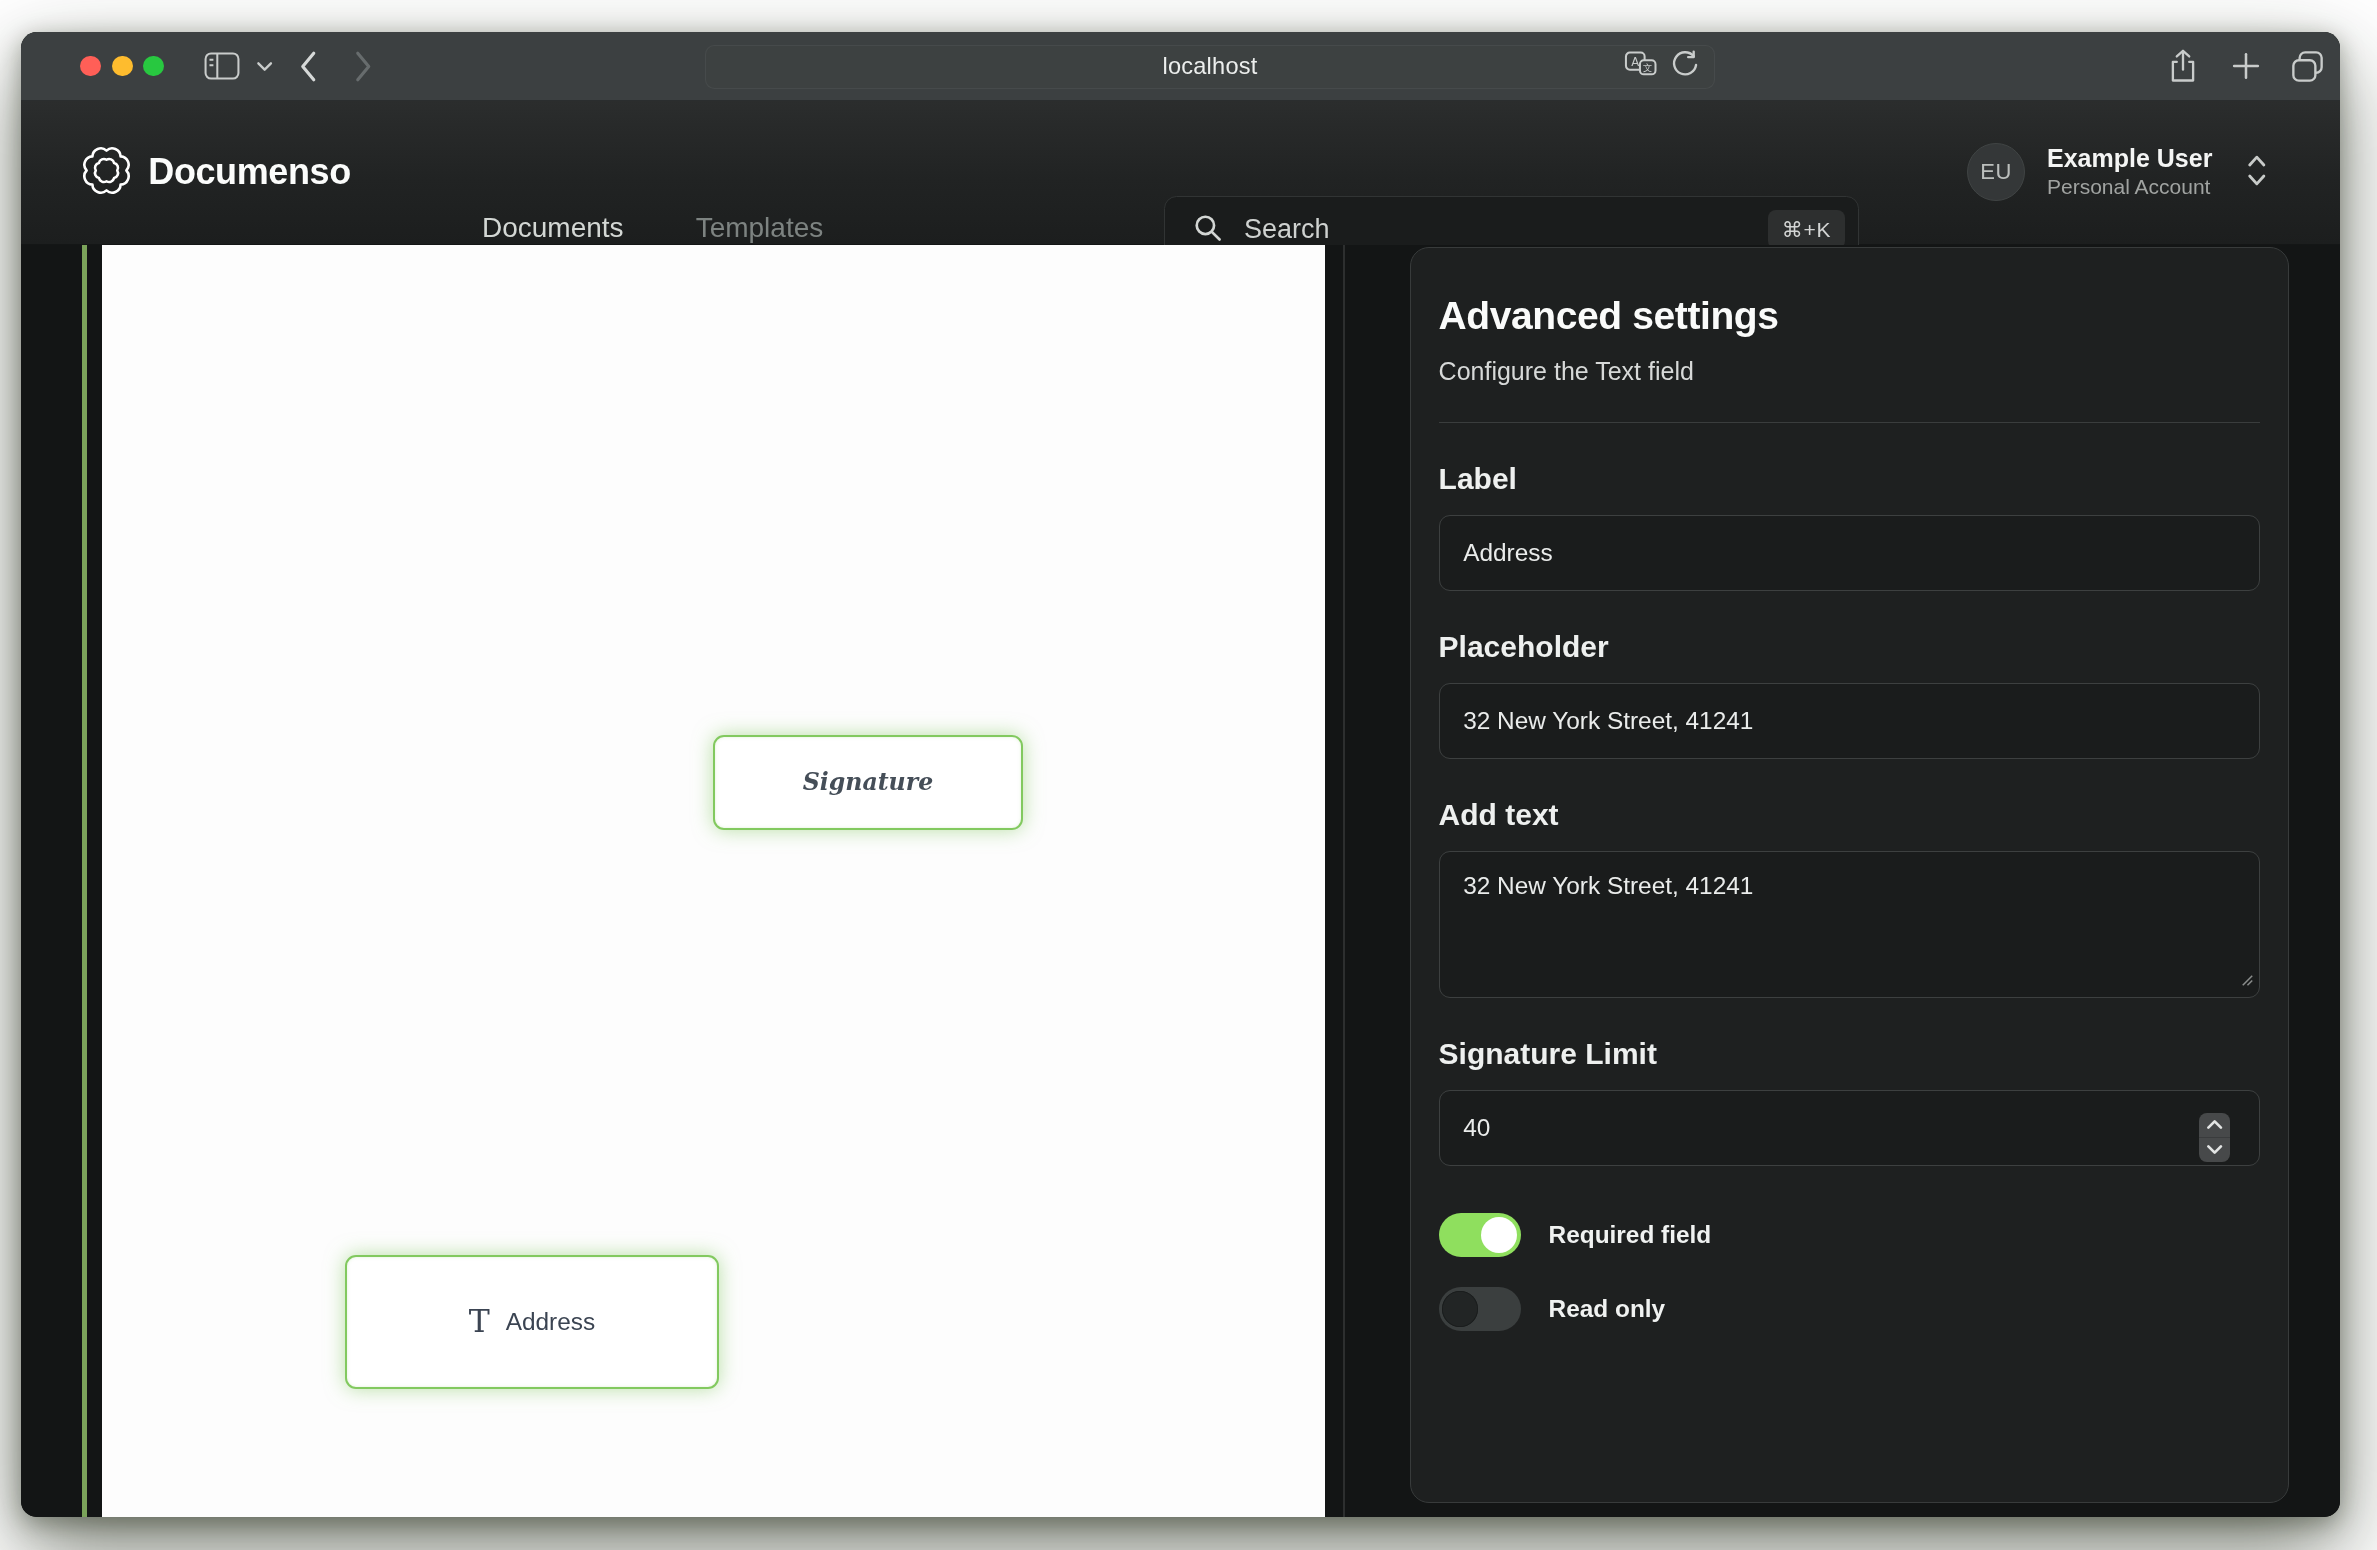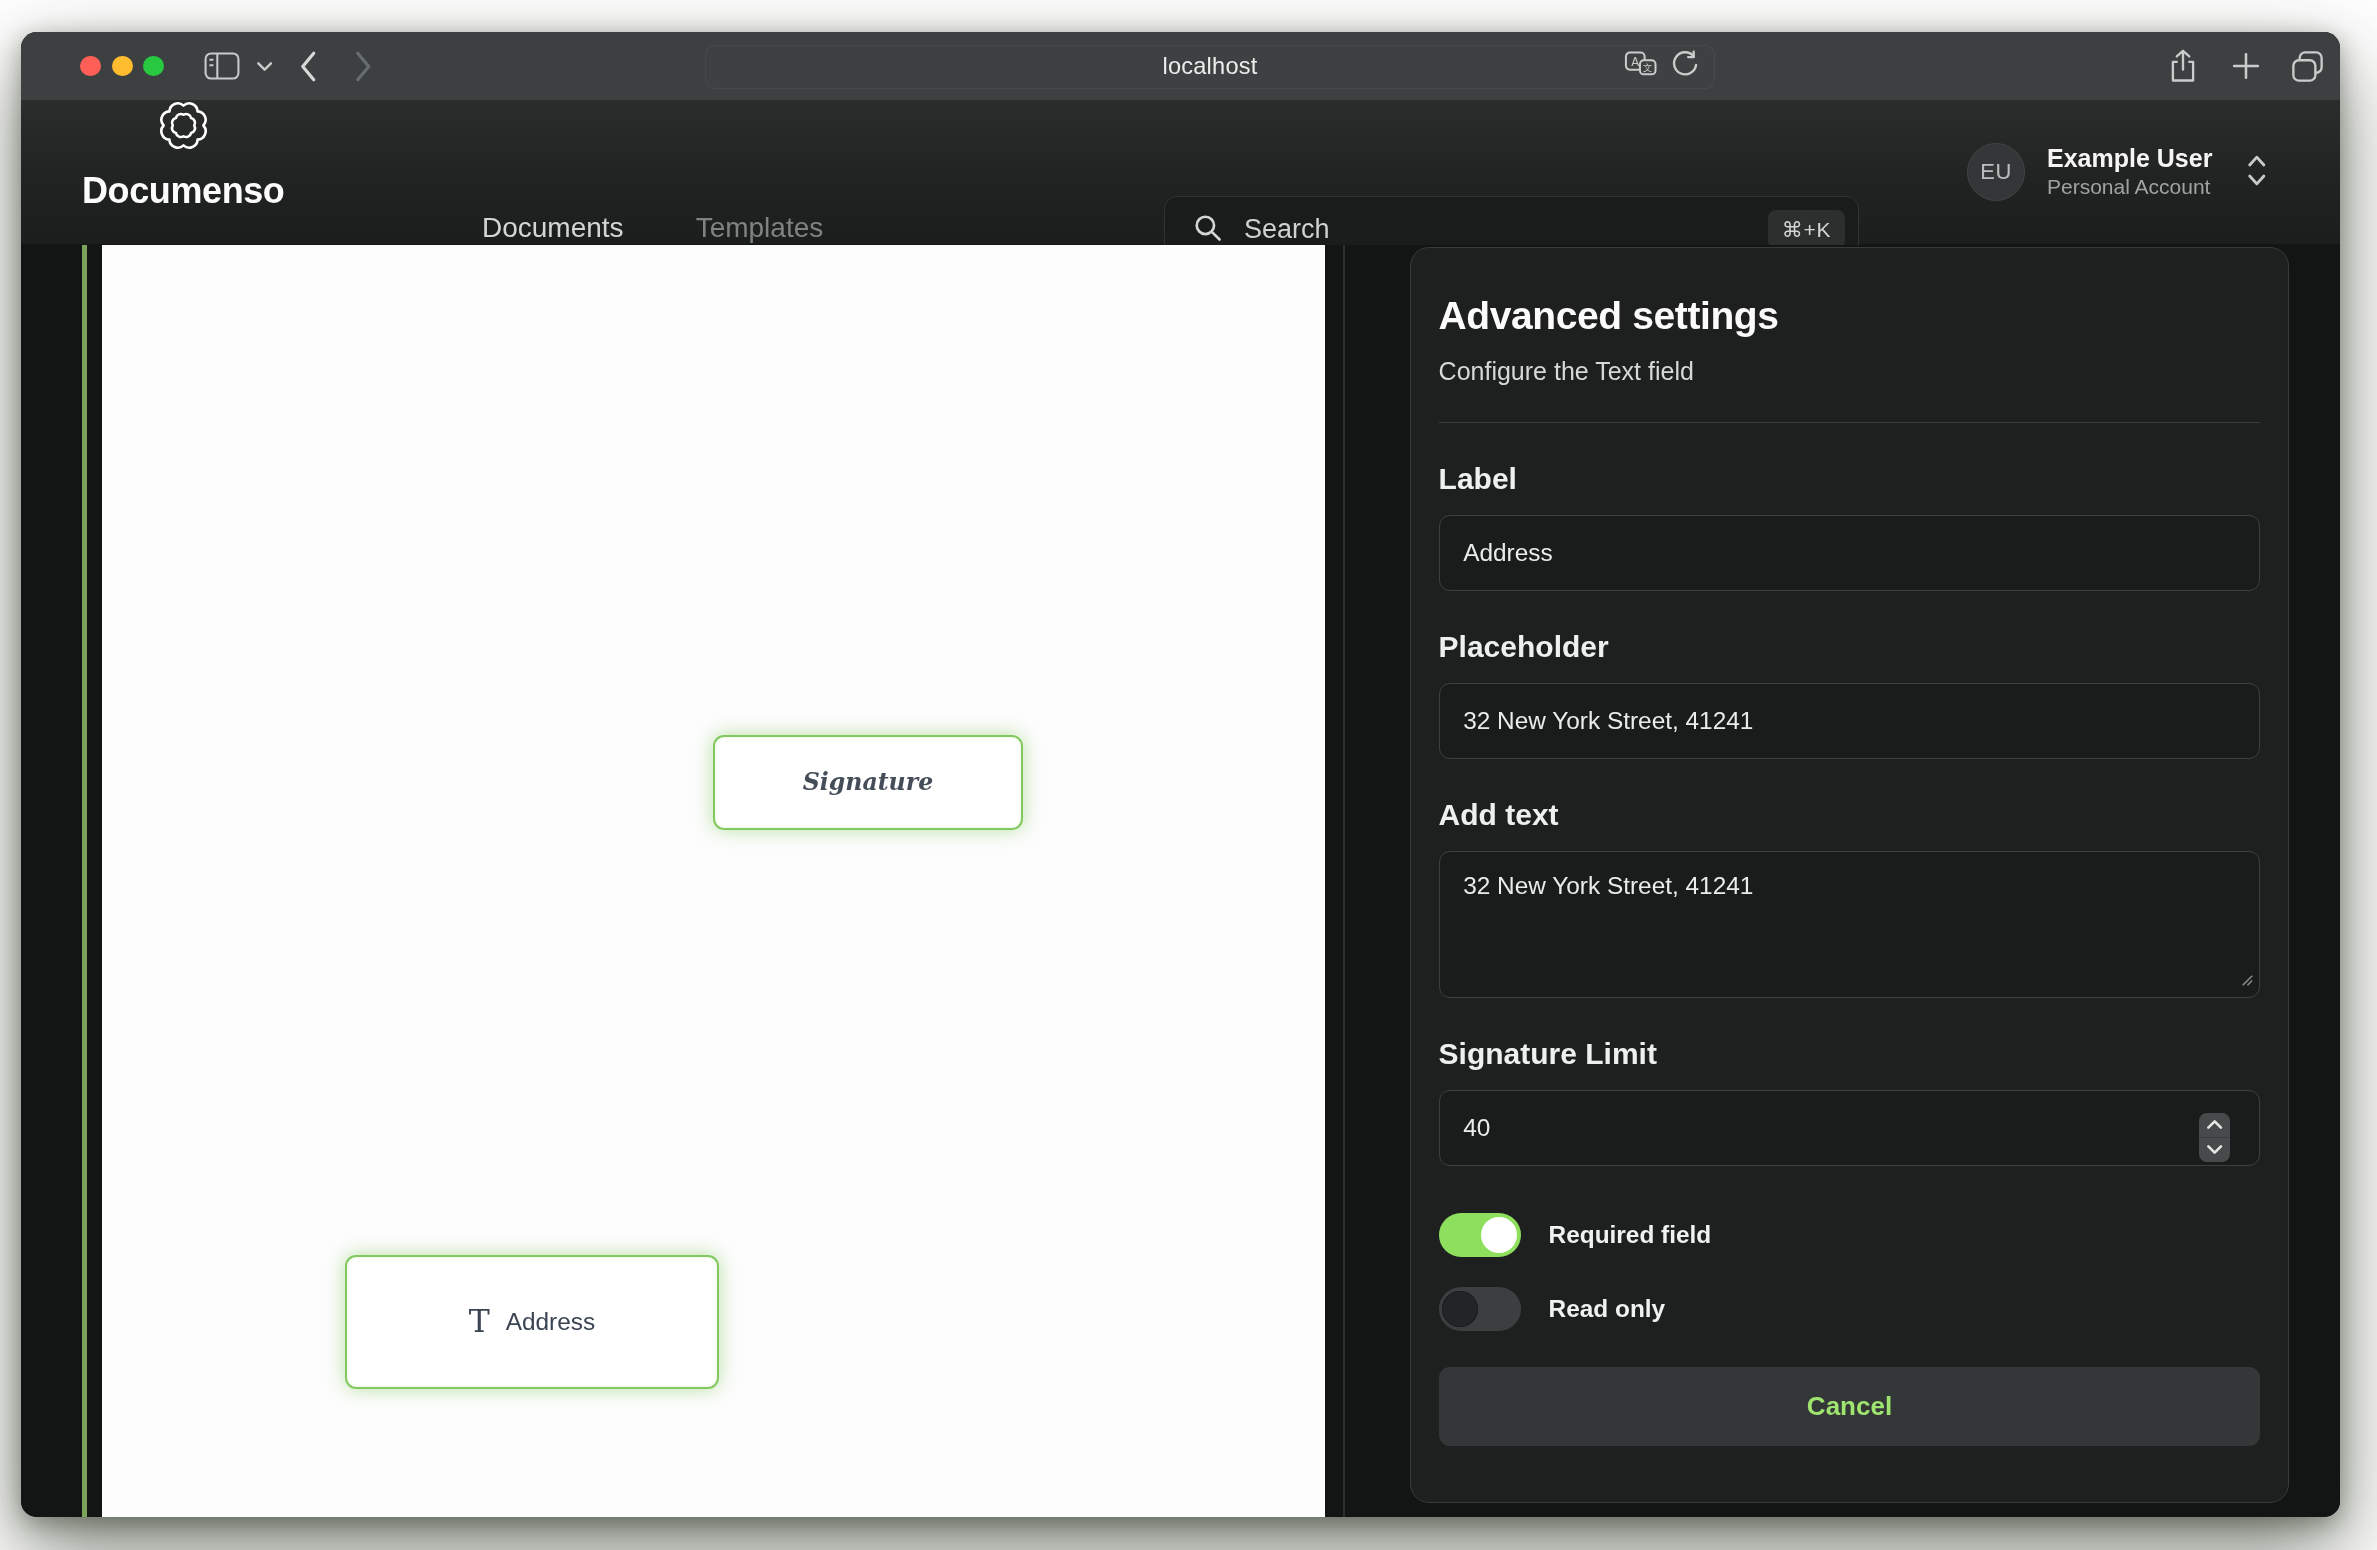--- a/index.html
+++ b/index.html
@@ -35,21 +35,21 @@
     display:flex; align-items:center; justify-content:center;
   }
   .urlbar .url-text{ font-size:23.6px; color:#eceeed; letter-spacing:0.2px; }
   .url-icons{ position:absolute; right:14px; top:0; height:42px; display:flex; align-items:center; gap:11px; }
 
   
   .appheader{
     position:absolute; left:0; top:69px; width:100%; height:143px;
     background:linear-gradient(180deg,#2b2d2d 0%,#212323 55%,#1c1e1e 100%);
   }
-  .brand{ position:absolute; left:61px; top:0; height:143px; display:flex; align-items:center; gap:17.3px;flex-direction:column; }
+  .brand{ position:absolute; left:61px; top:0; height:143px; display:flex; align-items:center; gap:17.3px; }
   .brand-name{ font-size:36px; font-weight:bold; color:#fbfcfb; letter-spacing:-0.4px; }
   .nav{ position:absolute; left:461px; top:0; height:143px; display:flex; align-items:flex-end; gap:72px; }
   .nav-item{ font-size:28px; font-weight:500; cursor:pointer; }
   .nav-active{ color:#d3d7d4; }
   .nav-muted{ color:#7d8381; }
   .searchbar{
     position:absolute; left:1143px; top:95px; width:695px; height:68px;
     background:#1a1c1c; border:1.2px solid #313434; border-radius:12.6px;
     display:flex; align-items:center;
   }
@@ -315,19 +315,18 @@
         </div>
         <div class="toggle-row">
           <div class="track track-off">
             <div class="knob knob-off"></div>
           </div>
           <span class="toggle-label">Read only</span>
         </div>
       </div>
 
       <div class="btn-row">
-        <button class="btn btn-cancel">Cancel</button>
       </div>
     </div>
   </div>
 
 </div>
 
 
 </body></html>

